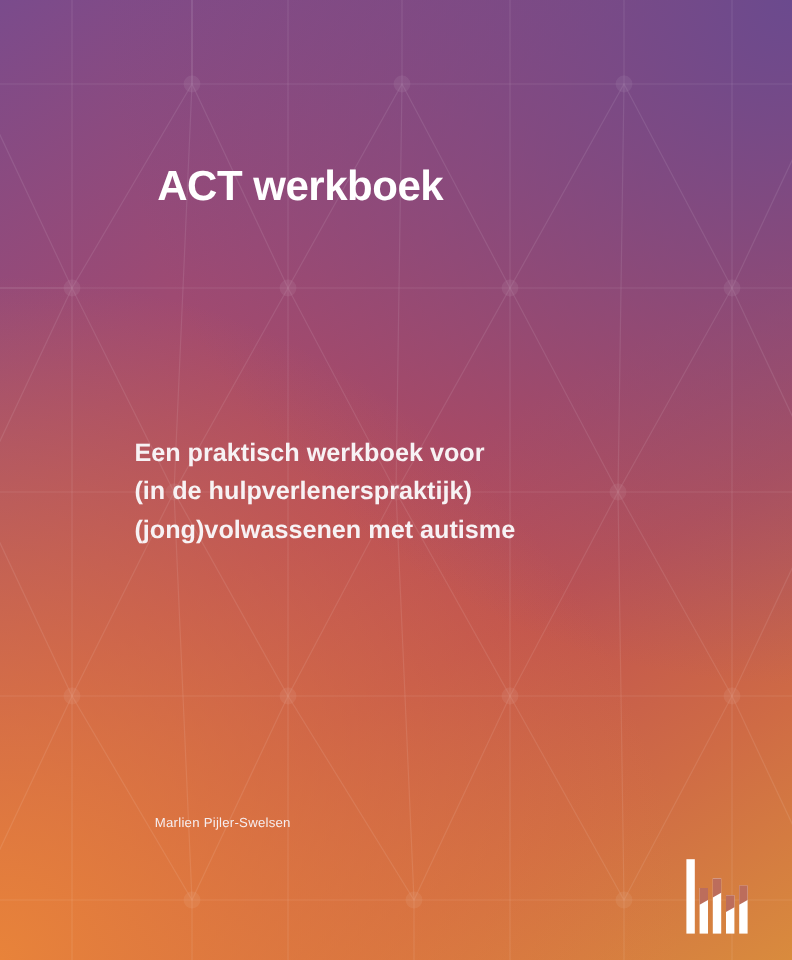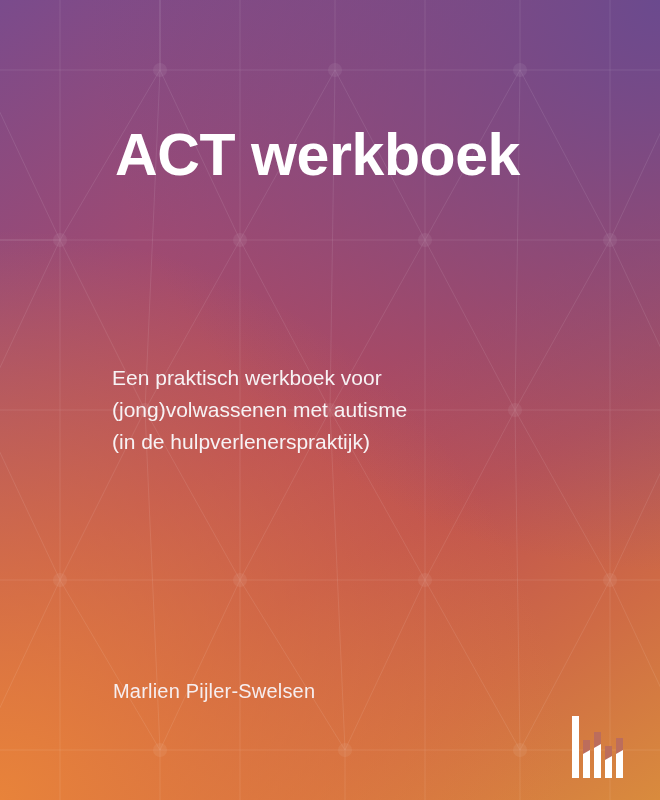--- a/index.html
+++ b/index.html
@@ -28,45 +28,45 @@
     opacity: 0.30;
     pointer-events: none;
   }
   .title-block {
     position: absolute;
     left: 115px;
     top: 118px;
     width: 470px;
   }
   .title {
-    margin: 0;
+    margin: 16px;
     color: #ffffff;
-    font-size: 59px;
+    font-size: 35px;
     font-weight: bold;
     line-height: 1.28;
     letter-spacing: -0.4px;
   }
   .subtitle-block {
     position: absolute;
     left: 112px;
     top: 362px;
     width: 470px;
   }
   .subtitle-line {
     color: #f7f2f4;
     font-size: 21px;
     line-height: 1.52;
-    font-weight: normal;
+    font-weight: bold;
   }
   .author {
     position: absolute;
-    left: 113px;
+    left: 129px;
     top: 680px;
     color: #f6eef0;
-    font-size: 20px;
+    font-size: 11px;
     letter-spacing: 0.2px;
   }
   .publisher-logo {
     position: absolute;
     right: 28px;
     bottom: 18px;
     width: 62px;
     height: 72px;
   }
 </style>
@@ -121,22 +121,22 @@
       <circle cx="520" cy="750" r="7"></circle>
     </g>
   </svg>
 
   <div class="title-block">
     <h1 class="title">ACT werkboek</h1>
   </div>
 
   <div class="subtitle-block">
     <div class="subtitle-line">Een praktisch werkboek voor</div>
+    <div class="subtitle-line">(in de hulpverlenerspraktijk)</div>
     <div class="subtitle-line">(jong)volwassenen met autisme</div>
-    <div class="subtitle-line">(in de hulpverlenerspraktijk)</div>
   </div>
 
   <div class="author">Marlien Pijler-Swelsen</div>
 
   <svg class="publisher-logo" viewBox="0 0 62 72" aria-hidden="true">
     <g fill="#ffffff">
       <rect x="2" y="6" width="7" height="62"></rect>
       <rect x="13" y="30" width="7" height="38"></rect>
       <rect x="24" y="22" width="7" height="46"></rect>
       <rect x="35" y="36" width="7" height="32"></rect>

